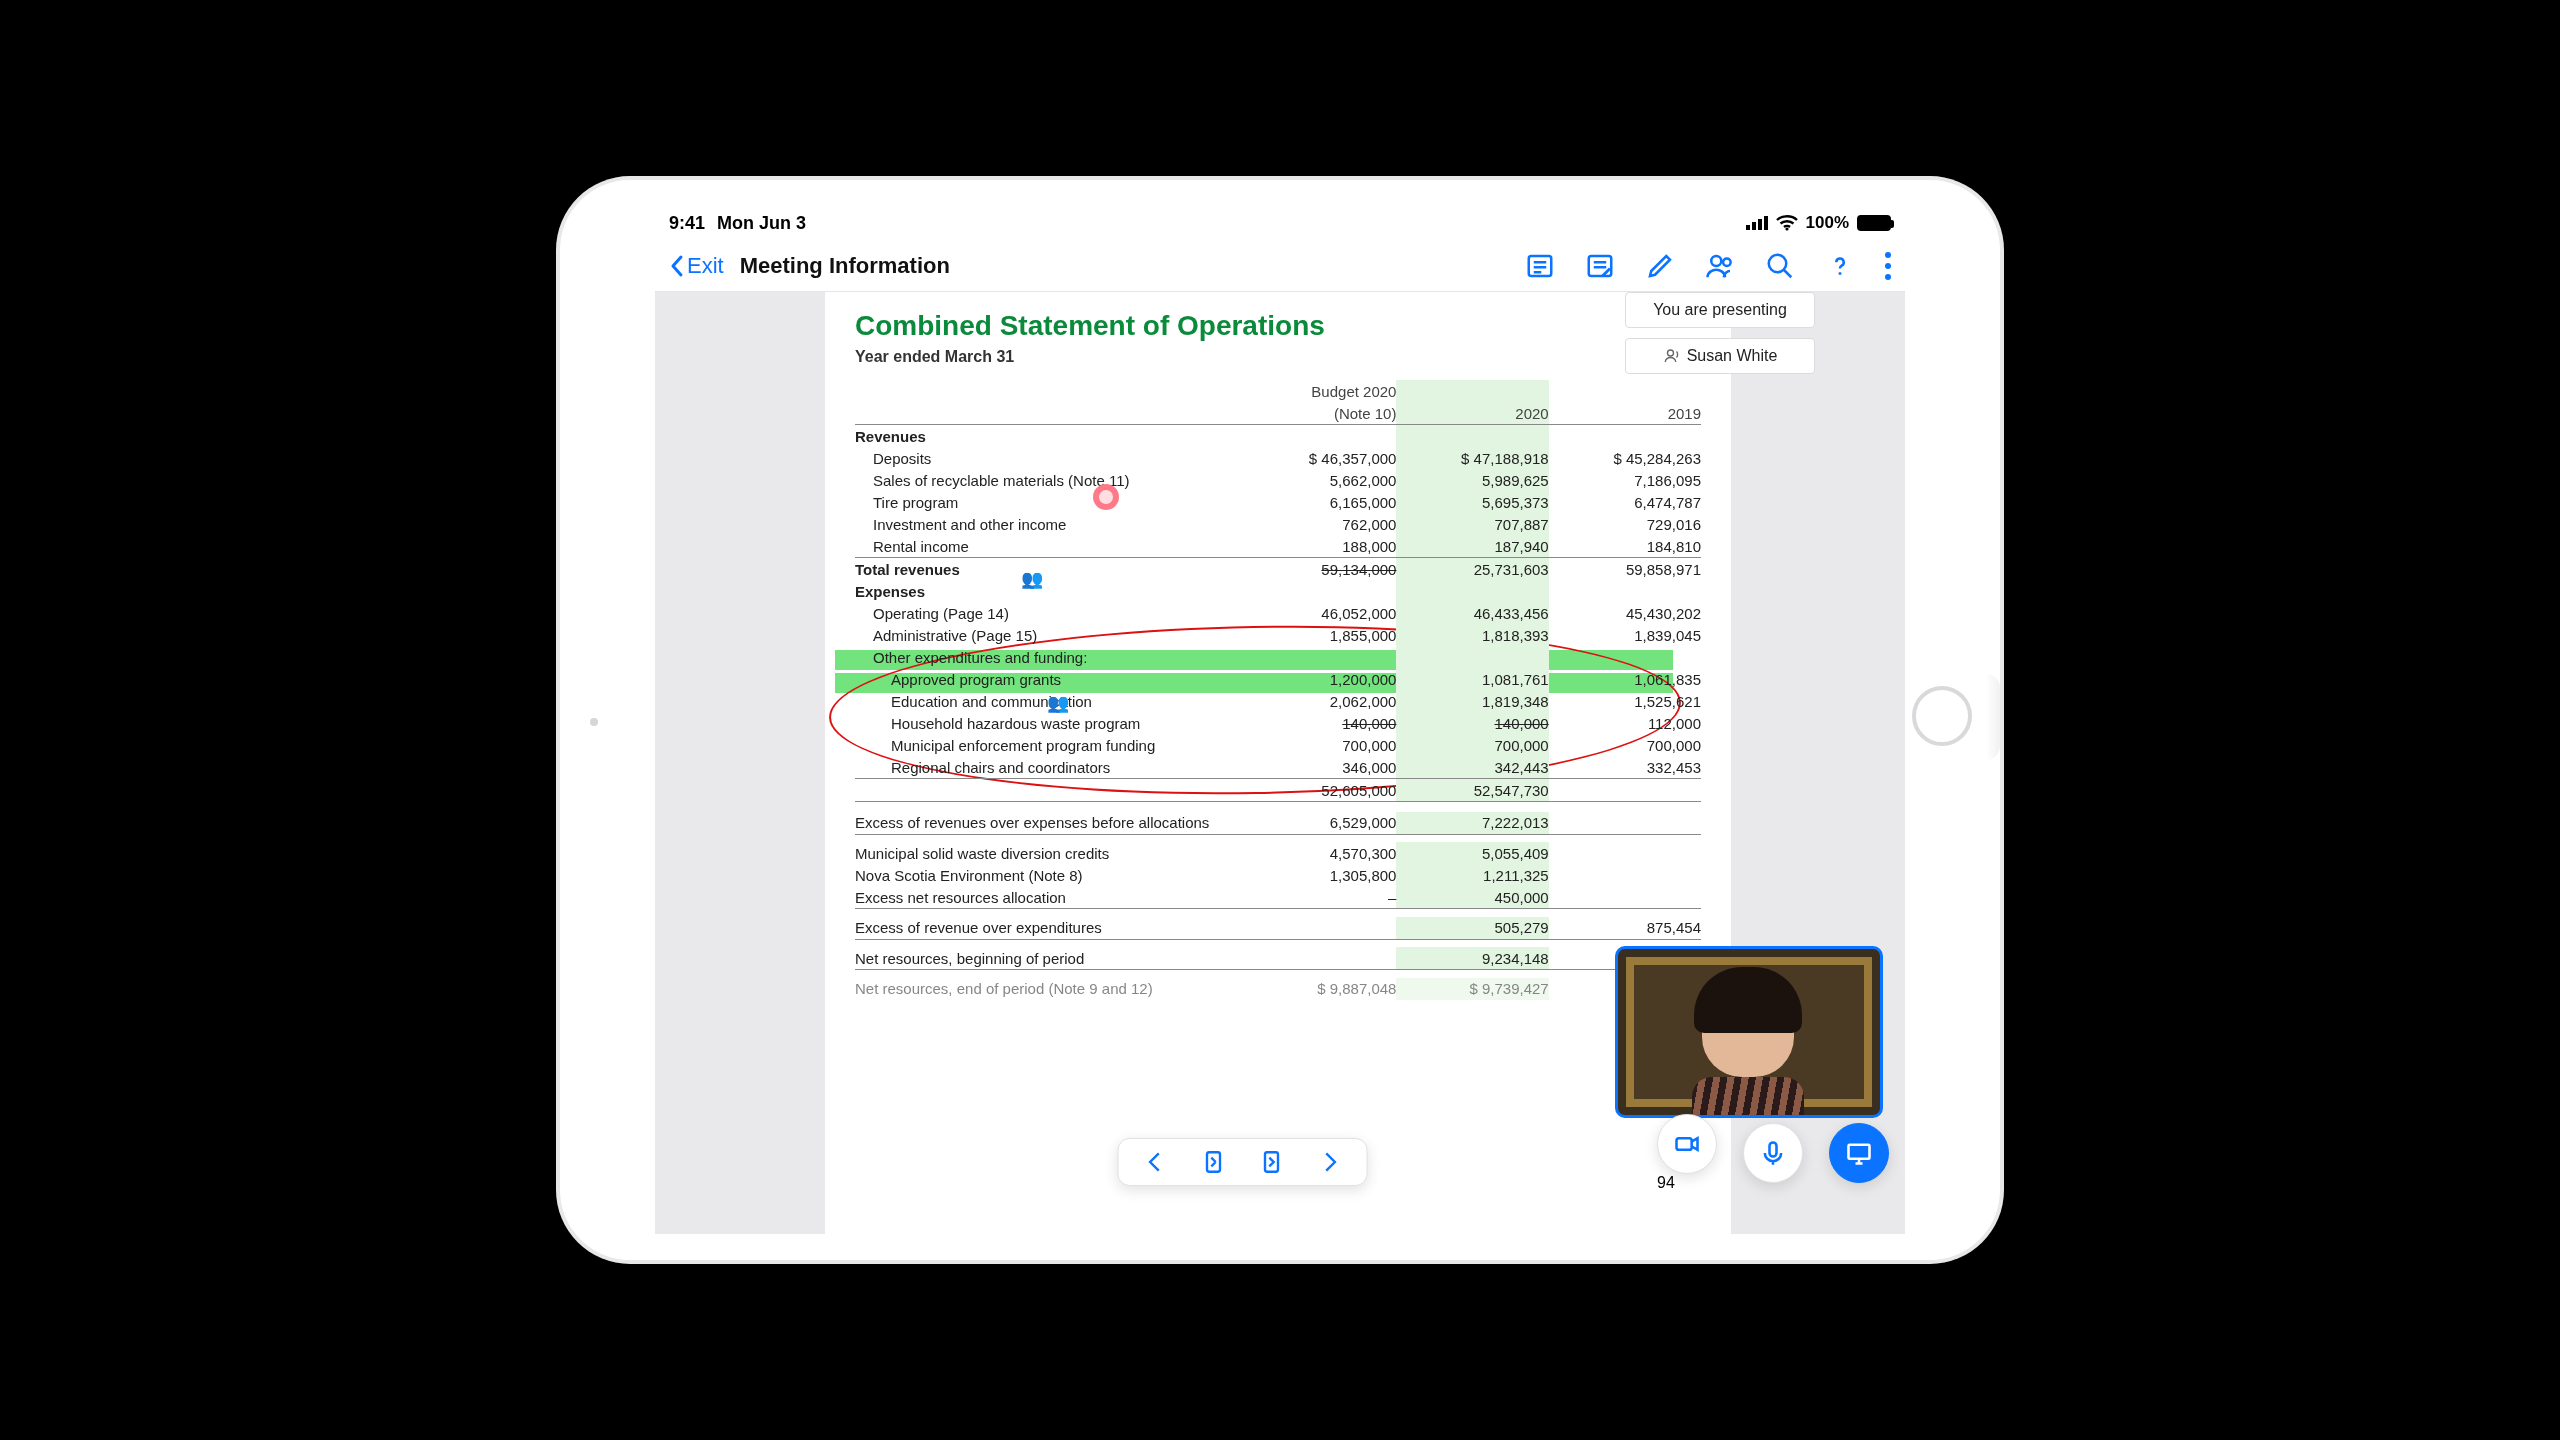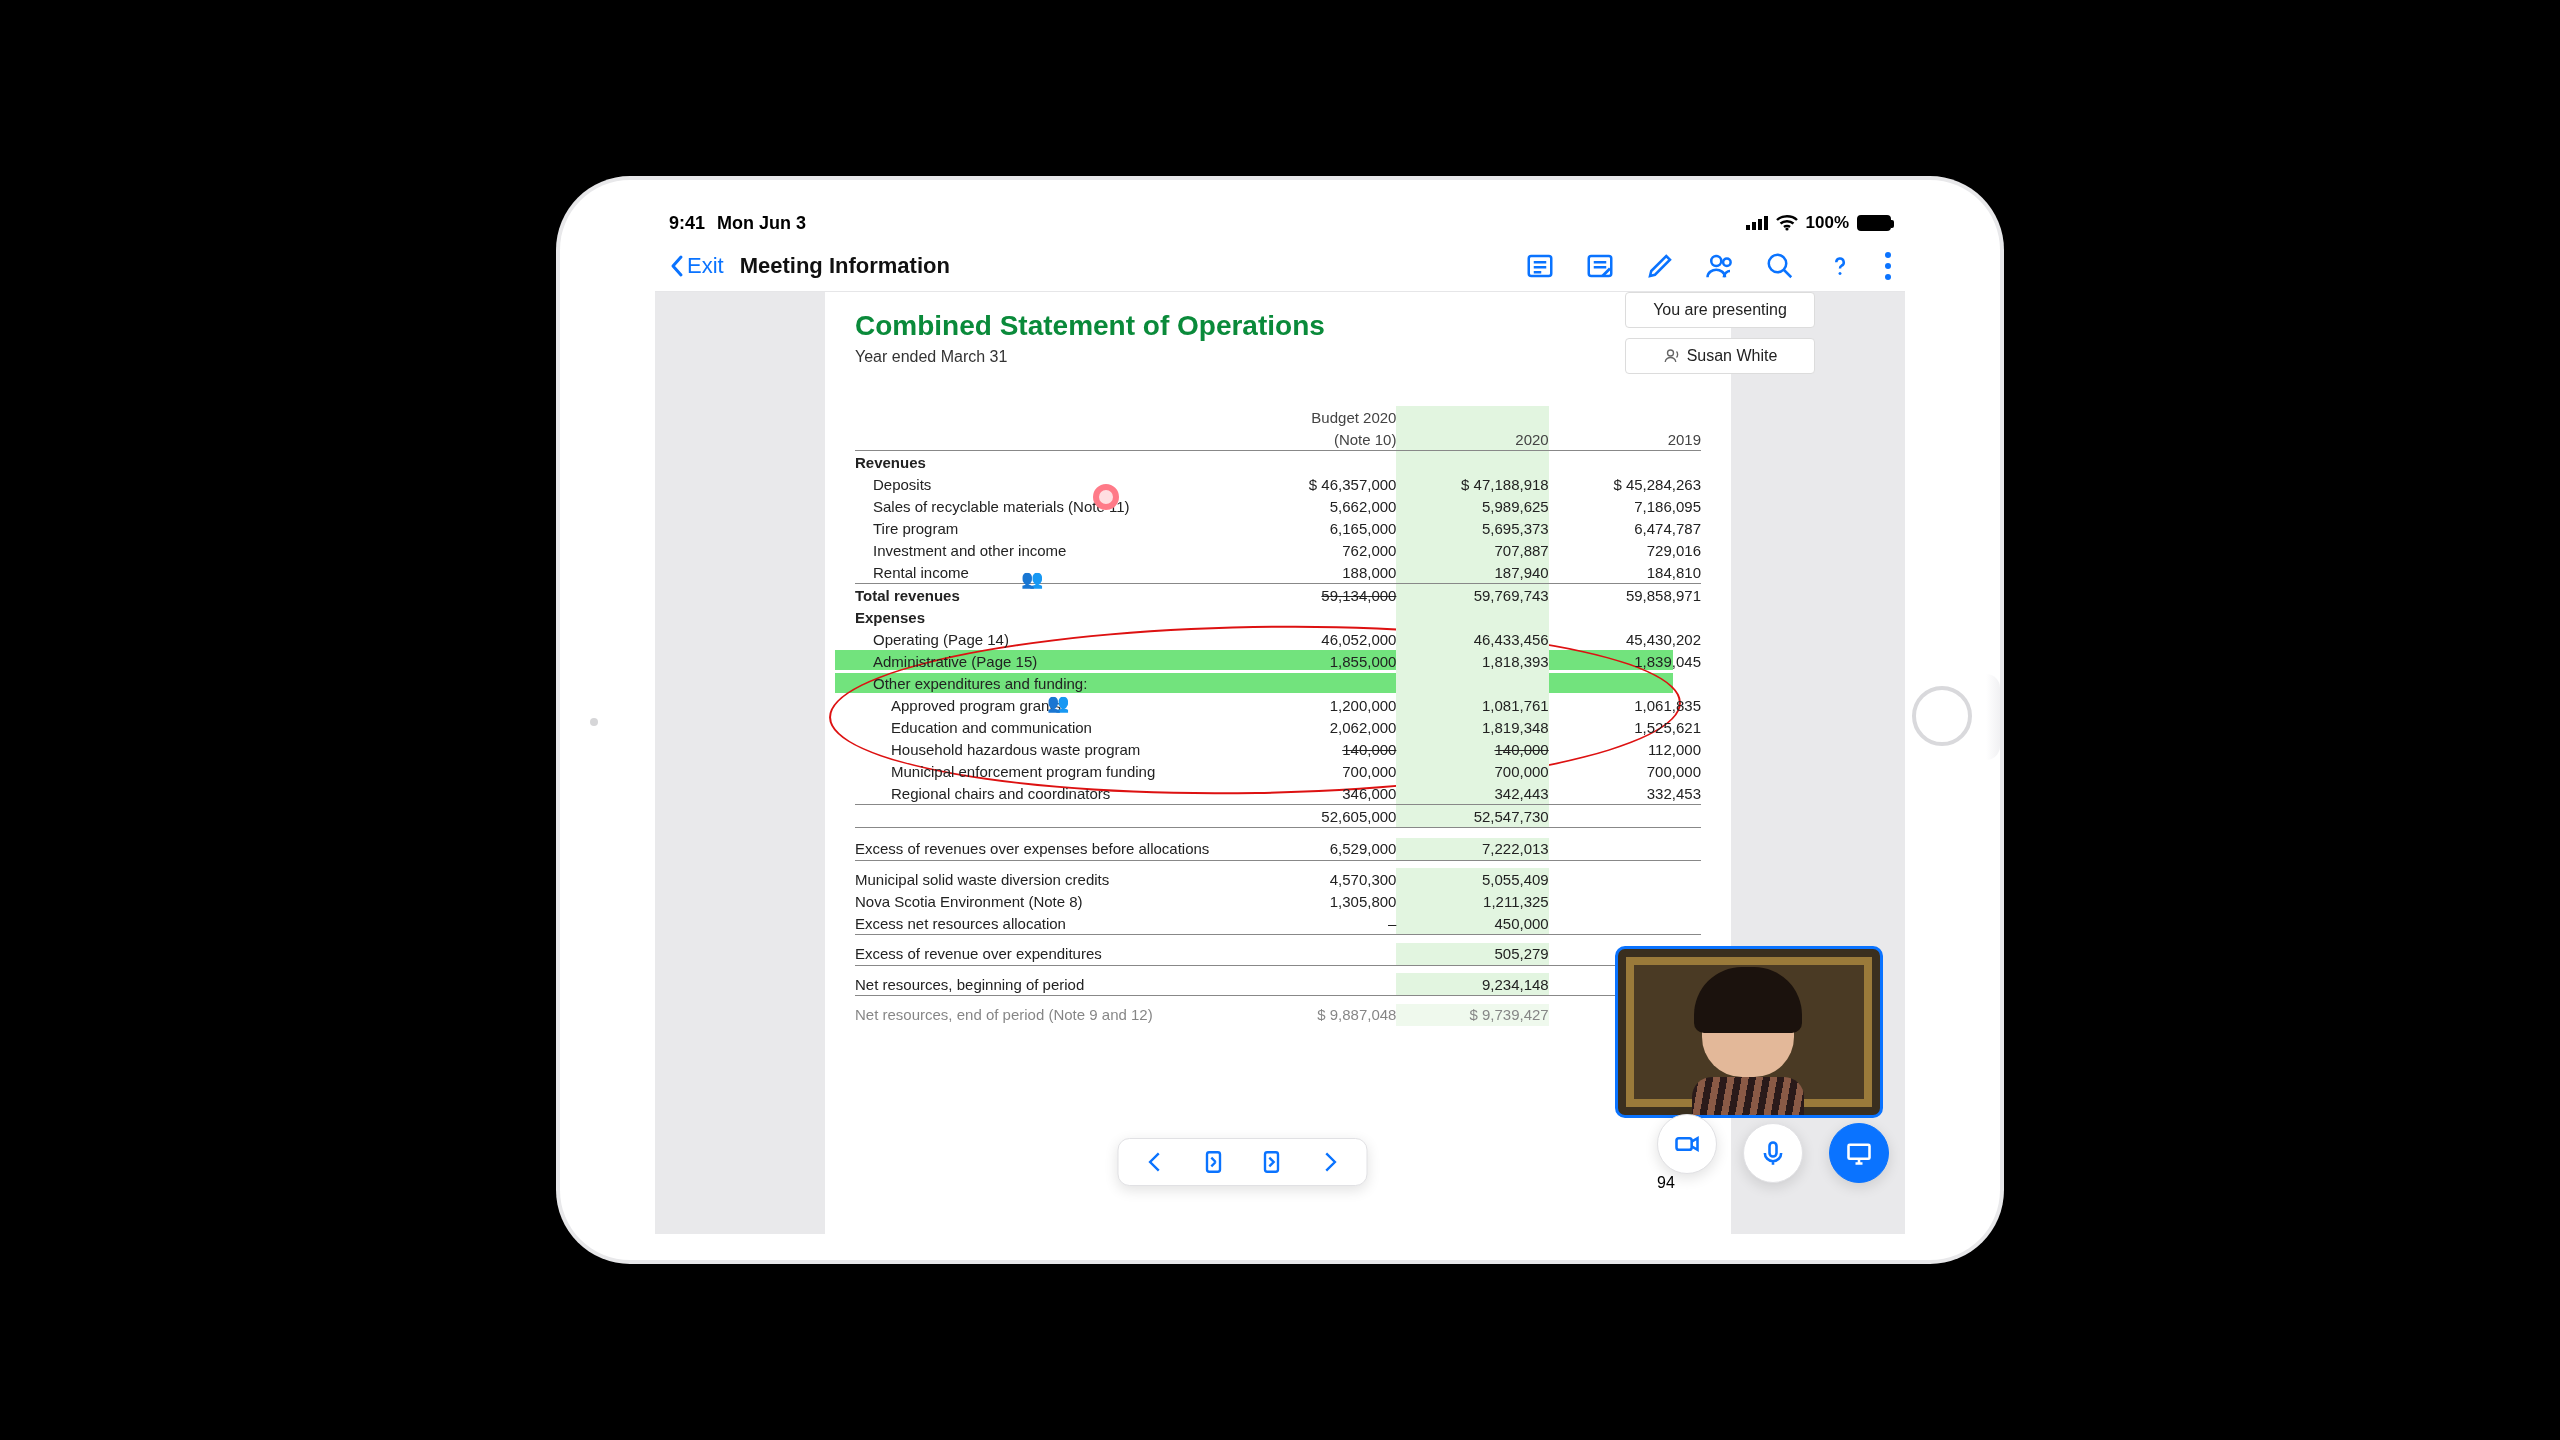--- a/index.html
+++ b/index.html
@@ -89,21 +89,21 @@
     position:absolute; left:0; top:86px; right:0; bottom:0;
     background:#e9e9eb;
   }
   .sheet {
     position:absolute; left:170px; top:0; width:906px; bottom:0;
     background:#fff; overflow:hidden;
   }
   .pad { padding: 18px 30px 0 30px; }
 
   h1.title { color:#0a8a3a; font-size:28px; font-weight:800; margin-bottom:6px; }
-  .subtitle { font-size:16px; color:#333; margin-bottom:40px; }
+  .subtitle { font-size:16px; color:#333; margin-bottom:14px;font-weight:bold; }
 
   table.fin {
     width:100%; border-collapse:collapse;
     font-size:15px; color:#222;
   }
   table.fin th, table.fin td {
     padding:2.5px 0; text-align:right; white-space:nowrap;
   }
   table.fin th:first-child, table.fin td:first-child {
     text-align:left; white-space:normal;
@@ -368,21 +368,21 @@
                 </tr>
             <tr class="indent1">
                   <td>Rental income</td>
                   <td>188,000</td>
                   <td class="hl-bg" style="background: rgb(226, 245, 224); text-align: right;">187,940</td>
                   <td>184,810</td>
                 </tr>
             <tr class="total">
                   <td style="font-weight:700">Total revenues</td>
                   <td class="strike">59,134,000</td>
-                  <td class="hl-bg" style="background: rgb(226, 245, 224);">59,769,743</td>
+                  <td class="hl-bg" style="background: rgb(226, 245, 224);">25,731,603</td>
                   <td>59,858,971</td>
                 </tr>
 
             <tr class="section-head">
                   <td>Expenses</td>
                   <td></td>
                   <td class="hl-bg" style="background: rgb(226, 245, 224);"></td>
                   <td></td>
                 </tr>
             <tr class="indent1">

